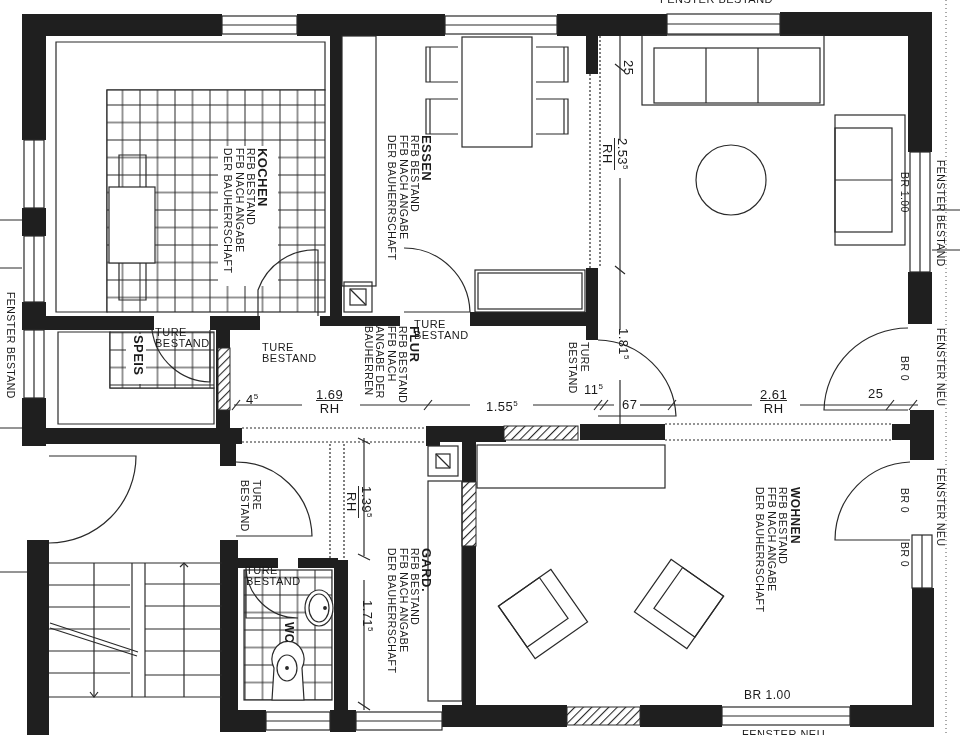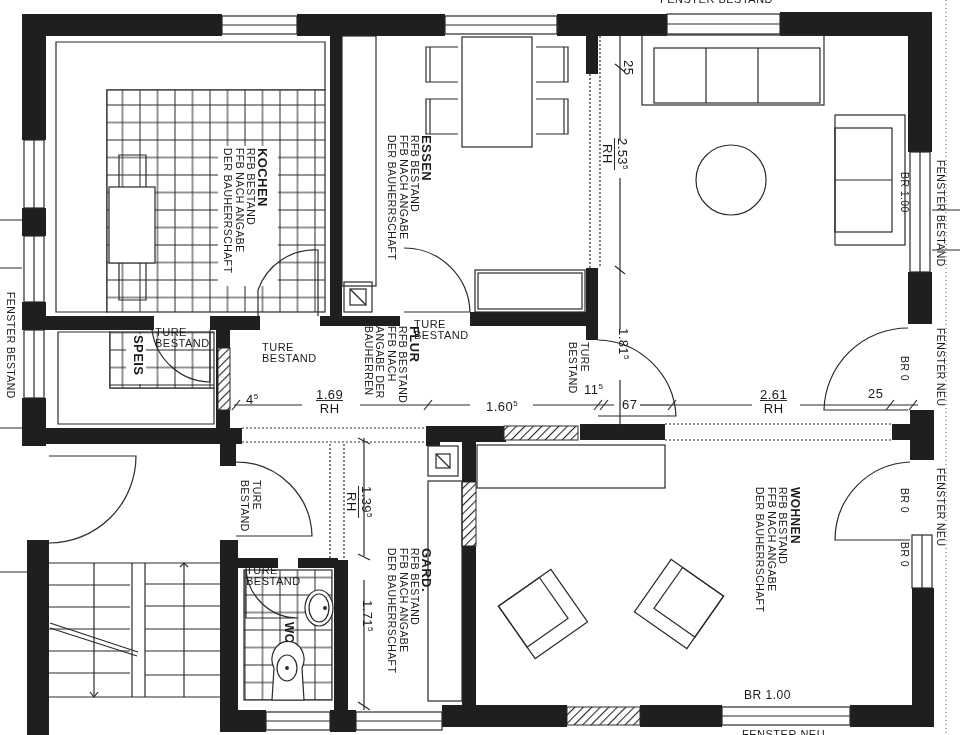--- a/index.html
+++ b/index.html
@@ -352,21 +352,21 @@
 <div class="txtblock" style="left:910px;top:488px;">
     <div>BR 0</div>
   </div>
 <div class="txtblock" style="left:910px;top:542px;">
     <div>BR 0</div>
   </div>
 <div class="lbl" style="left:744px;top:690px;font-size:12px;">BR 1.00</div>
 
 <div class="lbl dim" style="left:246px;top:391px;"><span>4</span><span class="sup">5</span></div>
 <div class="lbl dim" style="left:316px;top:389px;"><div style="border-bottom:1.2px solid #2a2a2a">1.69</div><div style="text-align:center;margin-top:2px">RH</div></div>
-<div class="lbl dim" style="left:486px;top:398px;"><span>1.60</span><span class="sup">5</span></div>
+<div class="lbl dim" style="left:486px;top:398px;"><span>1.55</span><span class="sup">5</span></div>
 <div class="lbl dim" style="left:584px;top:381px;"><span>11</span><span class="sup">5</span></div>
 <div class="lbl dim" style="left:622px;top:399px;"><span>67</span></div>
 <div class="lbl dim" style="left:760px;top:389px;"><div style="border-bottom:1.2px solid #2a2a2a">2.61</div><div style="text-align:center;margin-top:2px">RH</div></div>
 <div class="lbl dim" style="left:868px;top:388px;"><span>25</span></div>
 
 <div class="txtblock dim" style="left:634px;top:60px;font-size:13px;">
     <div>25</div>
   </div>
 <div class="txtblock dim" style="left:632px;top:138px;font-size:13px;line-height:14px;">
     <div style="border-bottom:1.2px solid #2a2a2a"><span>2.53</span><span class="sup">5</span></div>

